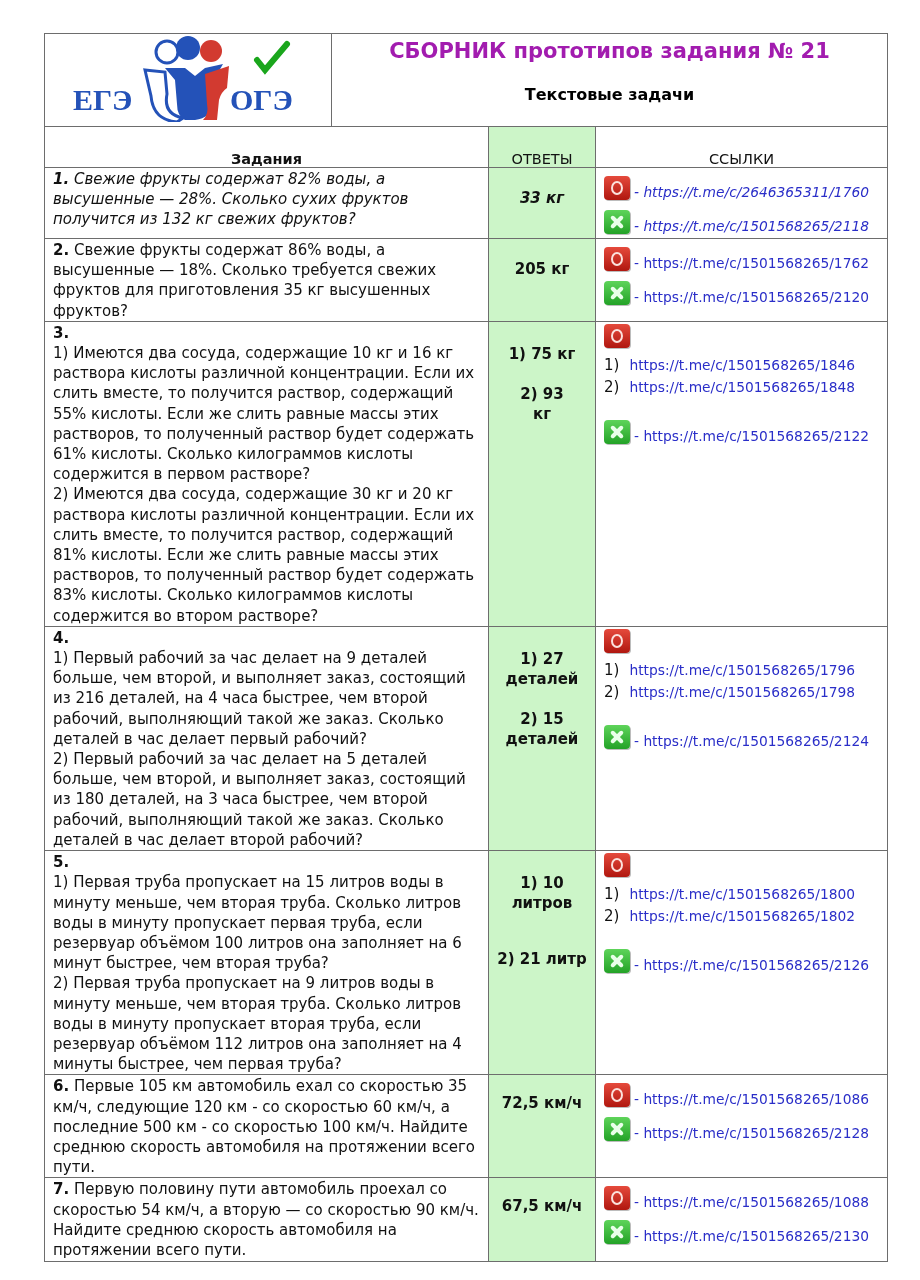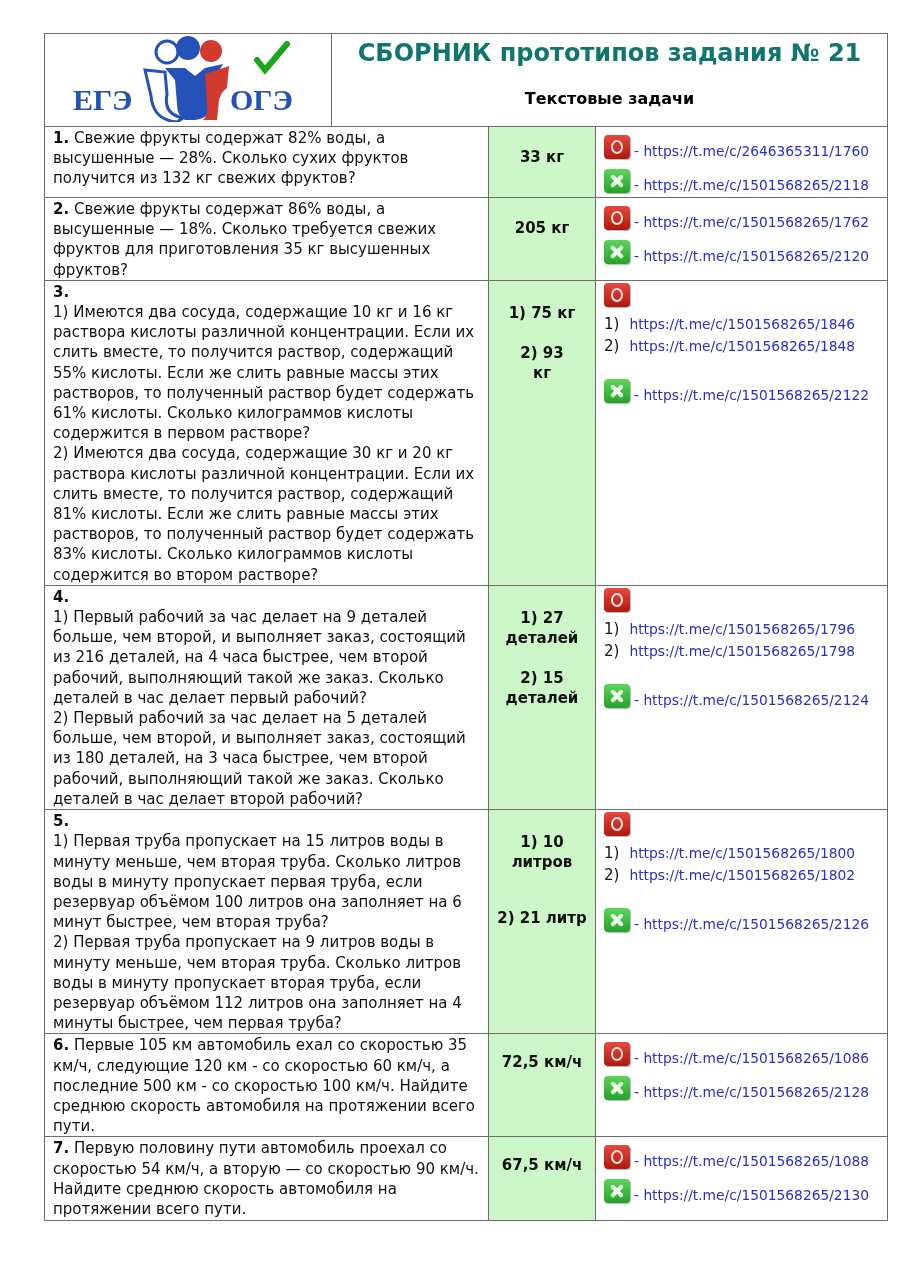--- a/index.html
+++ b/index.html
@@ -3,21 +3,21 @@
 <meta charset="utf-8">
 <style>
   html, body { margin: 0; padding: 0; background: #ffffff; }
   body { width: 920px; height: 1280px; position: relative; overflow: hidden;
          font-family: "DejaVu Sans", sans-serif; color: #111; }
   .page { position: absolute; left: 44px; top: 33px; width: 843px; }
   table { border-collapse: collapse; width: 843px; table-layout: fixed; }
   td { border: 1px solid #6d6d6d; vertical-align: top; padding: 0; }
   .hdr-logo { height: 88px; position: relative; }
   .hdr-title { text-align: center; }
-  .title1 { color: #0f766e; font-weight: bold; font-size: 24px; margin-top: 5px; }
+  .title1 { color: #a21caf; font-weight: bold; font-size: 21px; margin-top: 5px; }
   .title2 { color: #000; font-weight: bold; font-size: 16px; margin-top: 22px; }
   .colhead { height: 40px; font-size: 14.5px; text-align: center; vertical-align: bottom; padding-bottom: 0; }
   .colhead.tasks { font-weight: bold; }
   .green { background: #ccf5c8; }
   .task { font-size: 15px; line-height: 20.2px; padding: 1px 8px 0 8px; }
   .task b { font-weight: bold; }
   .answer { text-align: center; font-weight: bold; font-size: 15px; line-height: 20px; vertical-align: top; }
   .links { padding-left: 8px; font-size: 13.8px; position: relative; }
   .link { color: #2a2ec8; text-decoration: none; }
   .dash { color: #2a2ec8; }
@@ -59,23 +59,28 @@
           <path d="M160 40 L184 32 L182 54 Q176 58 174 66 L172 86 L158 86 Q164 80 162 70 Z" fill="#d23a30"></path>
         </g>
         <path d="M212 26 L220 36 L242 10" fill="none" stroke="#1aa61c" stroke-width="6" stroke-linecap="round"></path>
       </svg>
     </td>
     <td class="hdr-title" colspan="3">
       <div class="title1">СБОРНИК прототипов задания № 21</div>
       <div class="title2">Текстовые задачи</div>
     </td>
   </tr>
+  <tr>
+    <td class="colhead tasks" colspan="2" style="width:444px">Задания</td>
+    <td class="colhead green">ОТВЕТЫ</td>
+    <td class="colhead">ССЫЛКИ</td>
+  </tr>
   </tbody>
       <tbody id="rows">
-        <tr style="height: 71px;">
+        <tr style="height: 71px; font-style: italic;">
           <td class="task" colspan="2"><b>1.</b> <span>Свежие фрукты содержат 82% воды, а высушенные — 28%. Сколько сухих фруктов получится из 132 кг свежих фруктов?</span></td>
           <td class="answer green" style="padding-top:20px">
             <div style="padding:0 6px">33 кг</div>
           </td>
           <td class="links">
             <div class="lrow" style="height:32px"><span class="icon icon-o"></span><span class="dash">-</span>&nbsp;<a class="link">https://t.me/c/2646365311/1760</a></div>
             <div class="lrow" style="height:34px"><span class="icon icon-x"></span><span class="dash">-</span>&nbsp;<a class="link">https://t.me/c/1501568265/2118</a></div>
           </td>
         </tr>
         <tr style="height: 82px;">

